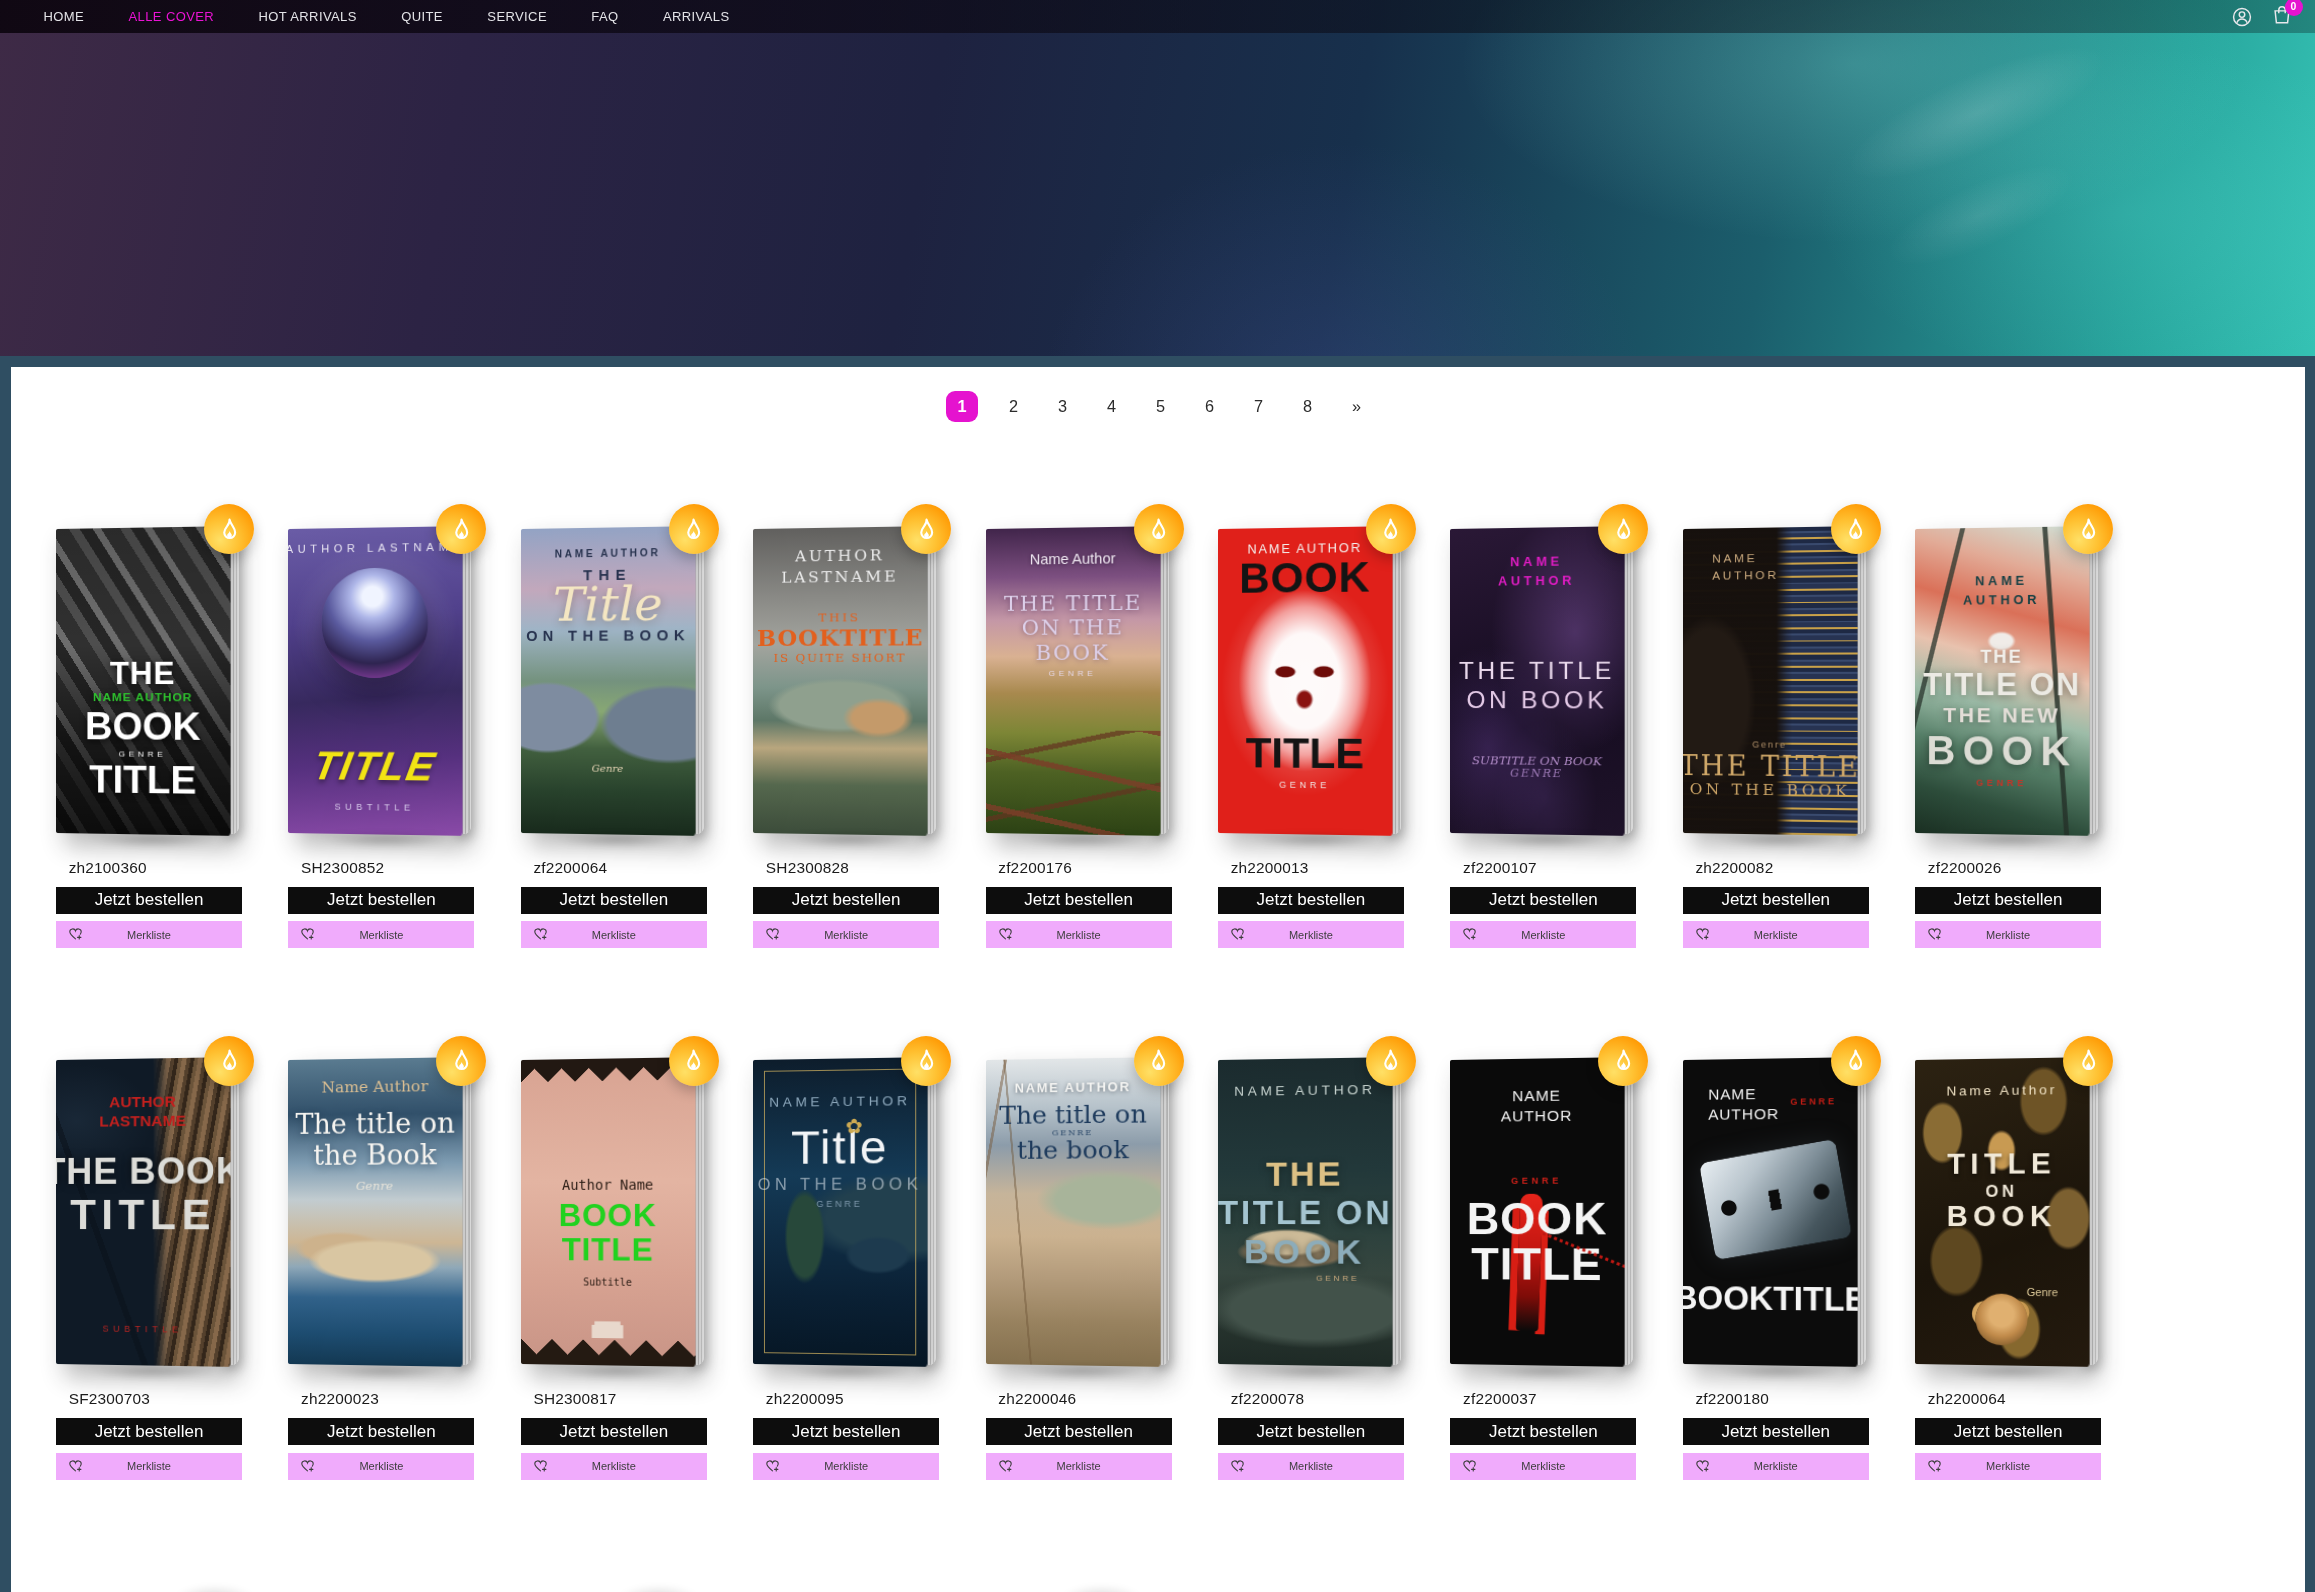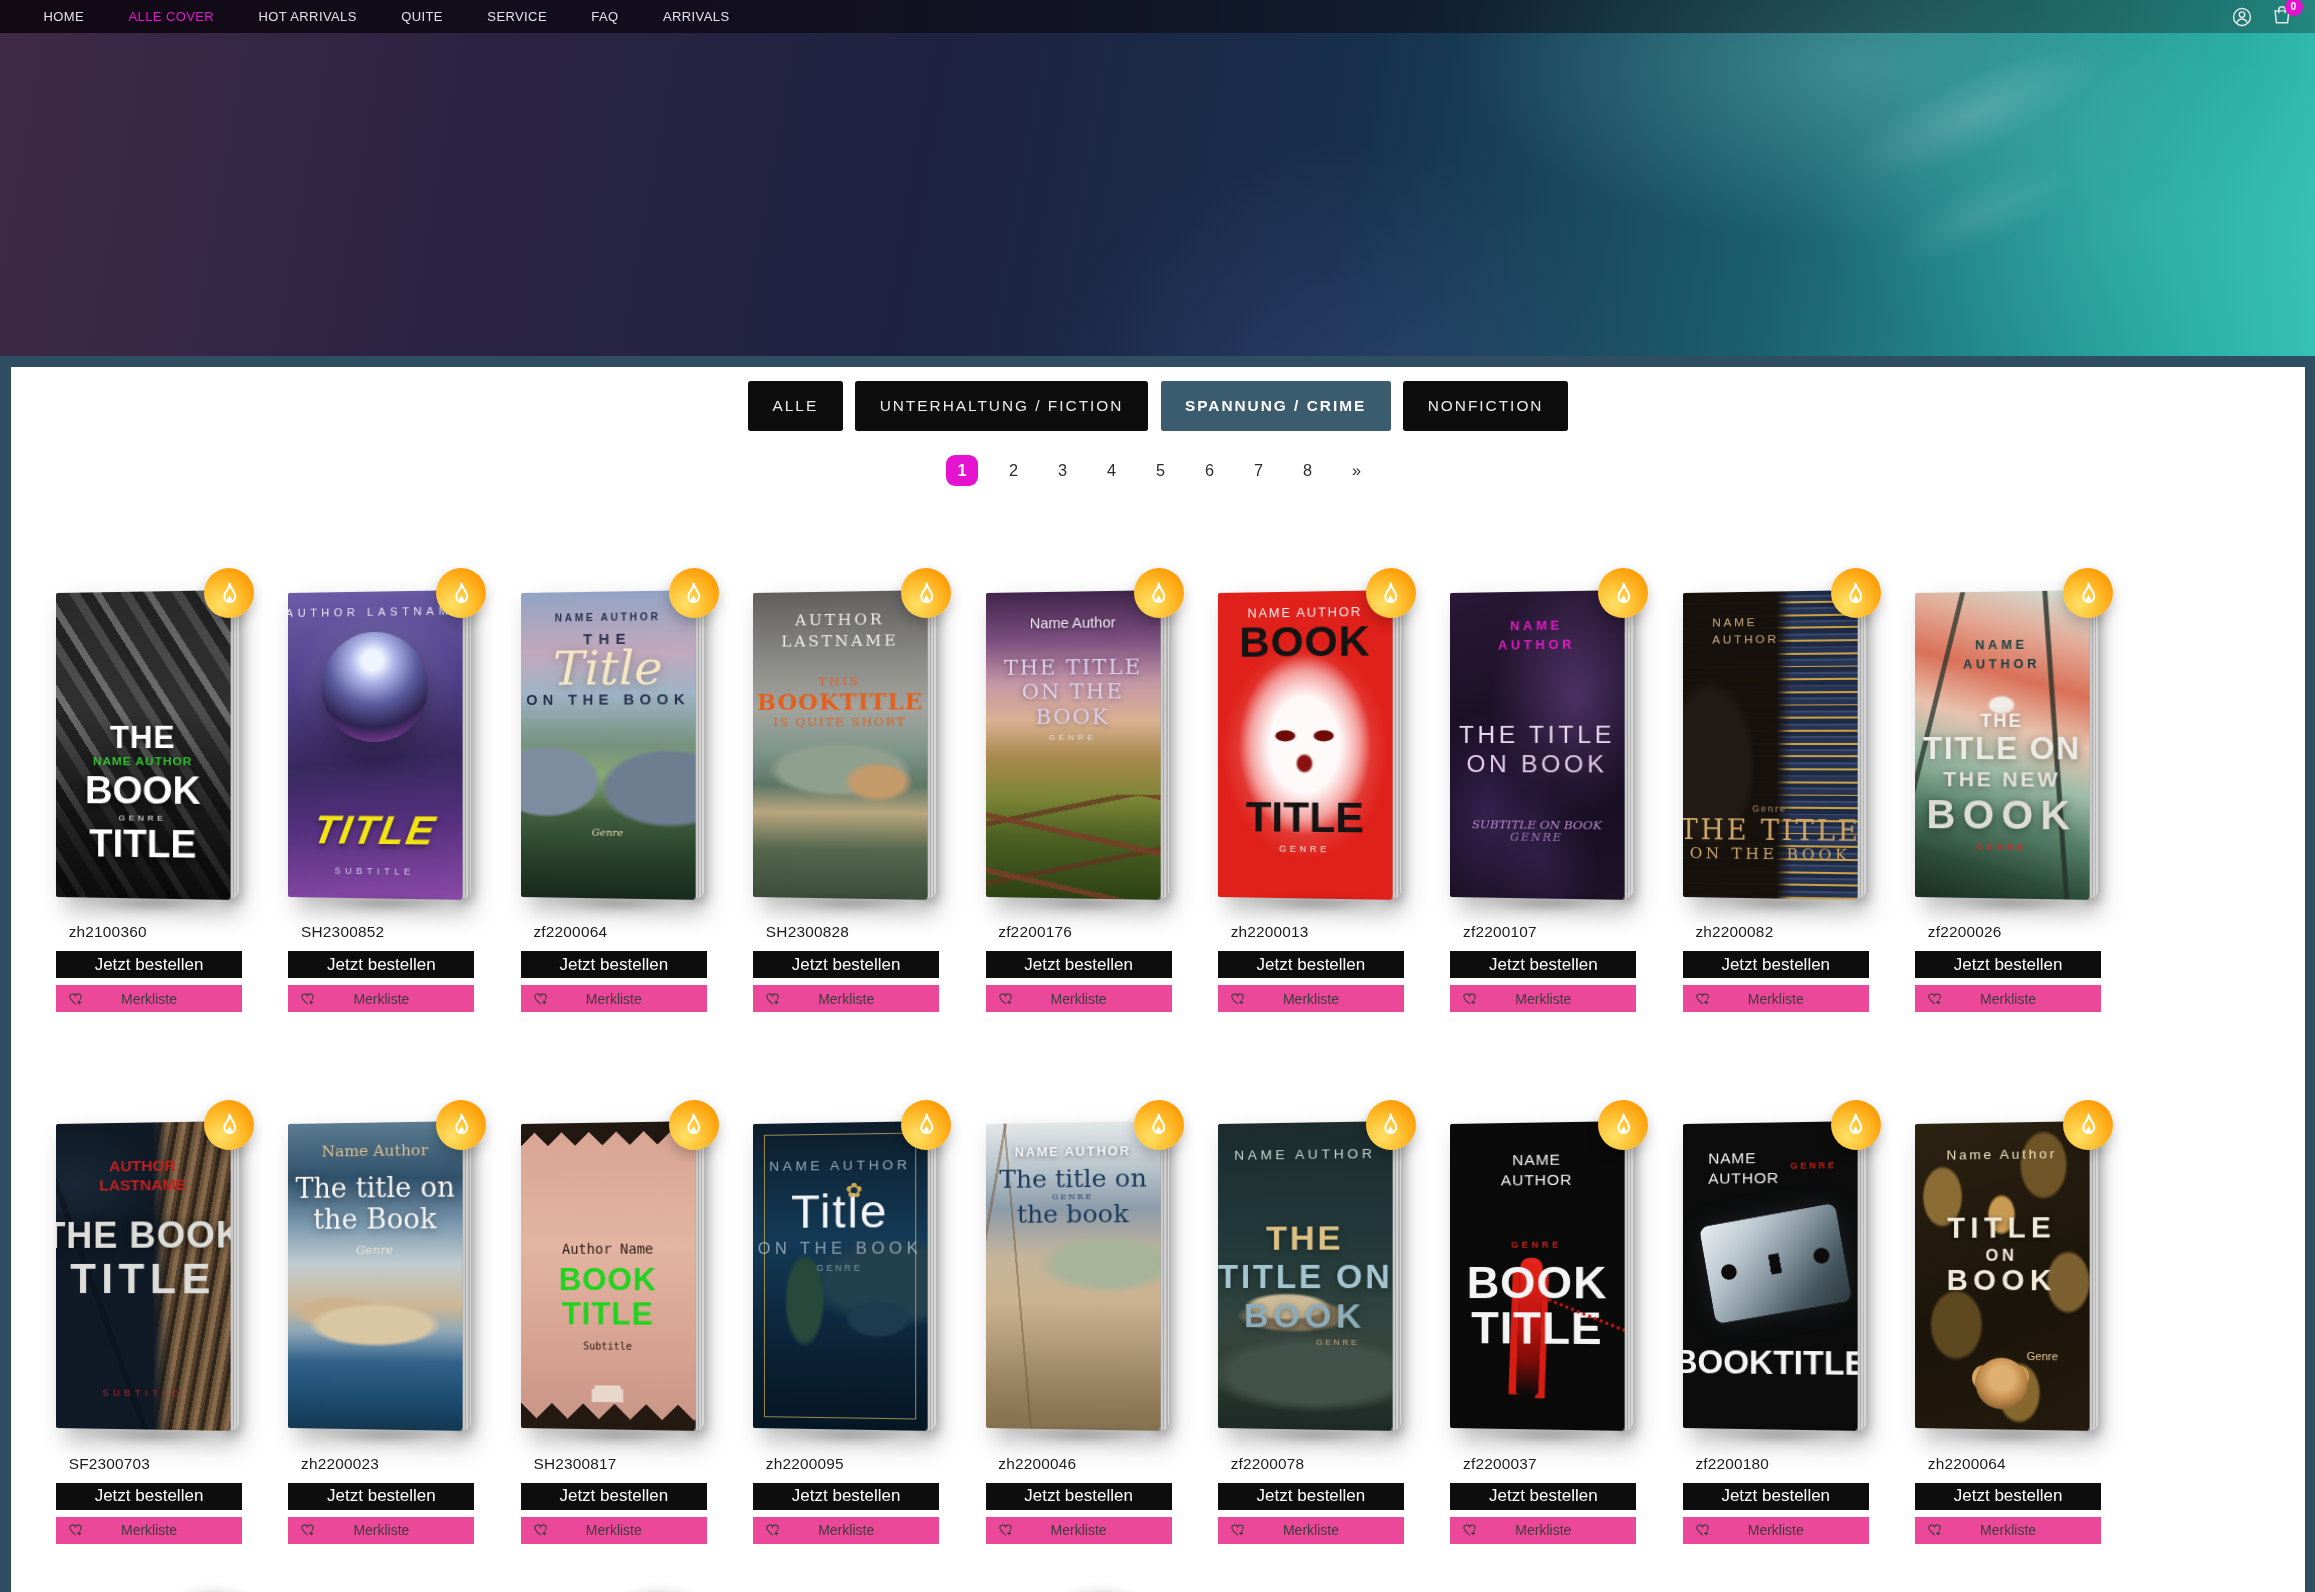--- a/index.html
+++ b/index.html
@@ -70,22 +70,22 @@
     box-shadow:9px 12.7px 23.5px rgba(40,40,40,.32); color:#fff; }
   .cover .ln { position:relative; white-space:nowrap; line-height:1.15; }
 
   .badge { position:absolute; top:-24.4px; right:-10px; width:50px; height:50px; border-radius:50%;
     background:radial-gradient(circle at 32% 72%, #ffe066 0%, #ffc233 38%, #ff9b05 78%, #f08c00 100%);
     box-shadow:0 5.4px 12.7px rgba(0,0,0,.22); display:flex; align-items:center; justify-content:center; z-index:4; }
 
   .code { margin:15.4px 0 0 12.7px; font-size:15.4px; font-weight:500; color:#1b1b1b; letter-spacing:0.2px; }
   .order { display:block; margin-top:10px; width:186px; height:27px; background:#0d0d0d; color:#fff;
     font-size:17px; border:none; cursor:pointer; font-family:inherit; }
-  .wish { display:block; position:relative; margin-top:7.2px; width:186px; height:27px; background:#ec4899;
-    color:#3d3d3d; font-size:14px; border:none; cursor:pointer; font-family:inherit; }
+  .wish { display:block; position:relative; margin-top:7.2px; width:186px; height:27px; background:#f0abfc;
+    color:#3d3d3d; font-size:11px; border:none; cursor:pointer; font-family:inherit; }
   .wish svg { position:absolute; left:11px; top:5.4px; width:17px; height:16.3px; }
 
   .next-row-hint { position:absolute; left:0; top:1212px; width:100%; height:23.5px; pointer-events:none; }
   .hint-blob { position:absolute; top:0; width:109px; height:20px; border-radius:50%;
     background:radial-gradient(50% 100% at 50% 100%, rgba(0,0,0,.14), transparent 75%); filter:blur(2.7px); }
   .hint-blob:nth-child(1){ left:149px; } .hint-blob:nth-child(2){ left:593px; } .hint-blob:nth-child(3){ left:1036px; }
 
   
   
   .cv1{background:
@@ -334,26 +334,20 @@
         </svg>
         <div class="cart-badge">0</div>
       </div>
     </div>
   </div>
 
 
 </div>
 
 <div class="content">
-  <div class="tabs">
-      <div class="tab">ALLE</div>
-      <div class="tab">UNTERHALTUNG / FICTION</div>
-      <div class="tab active">SPANNUNG / CRIME</div>
-      <div class="tab">NONFICTION</div>
-    </div>
   <div class="pagination">
       <div class="page active">1</div>
       <div class="page">2</div>
       <div class="page">3</div>
       <div class="page">4</div>
       <div class="page">5</div>
       <div class="page">6</div>
       <div class="page">7</div>
       <div class="page">8</div>
       <div class="page next">»</div>

